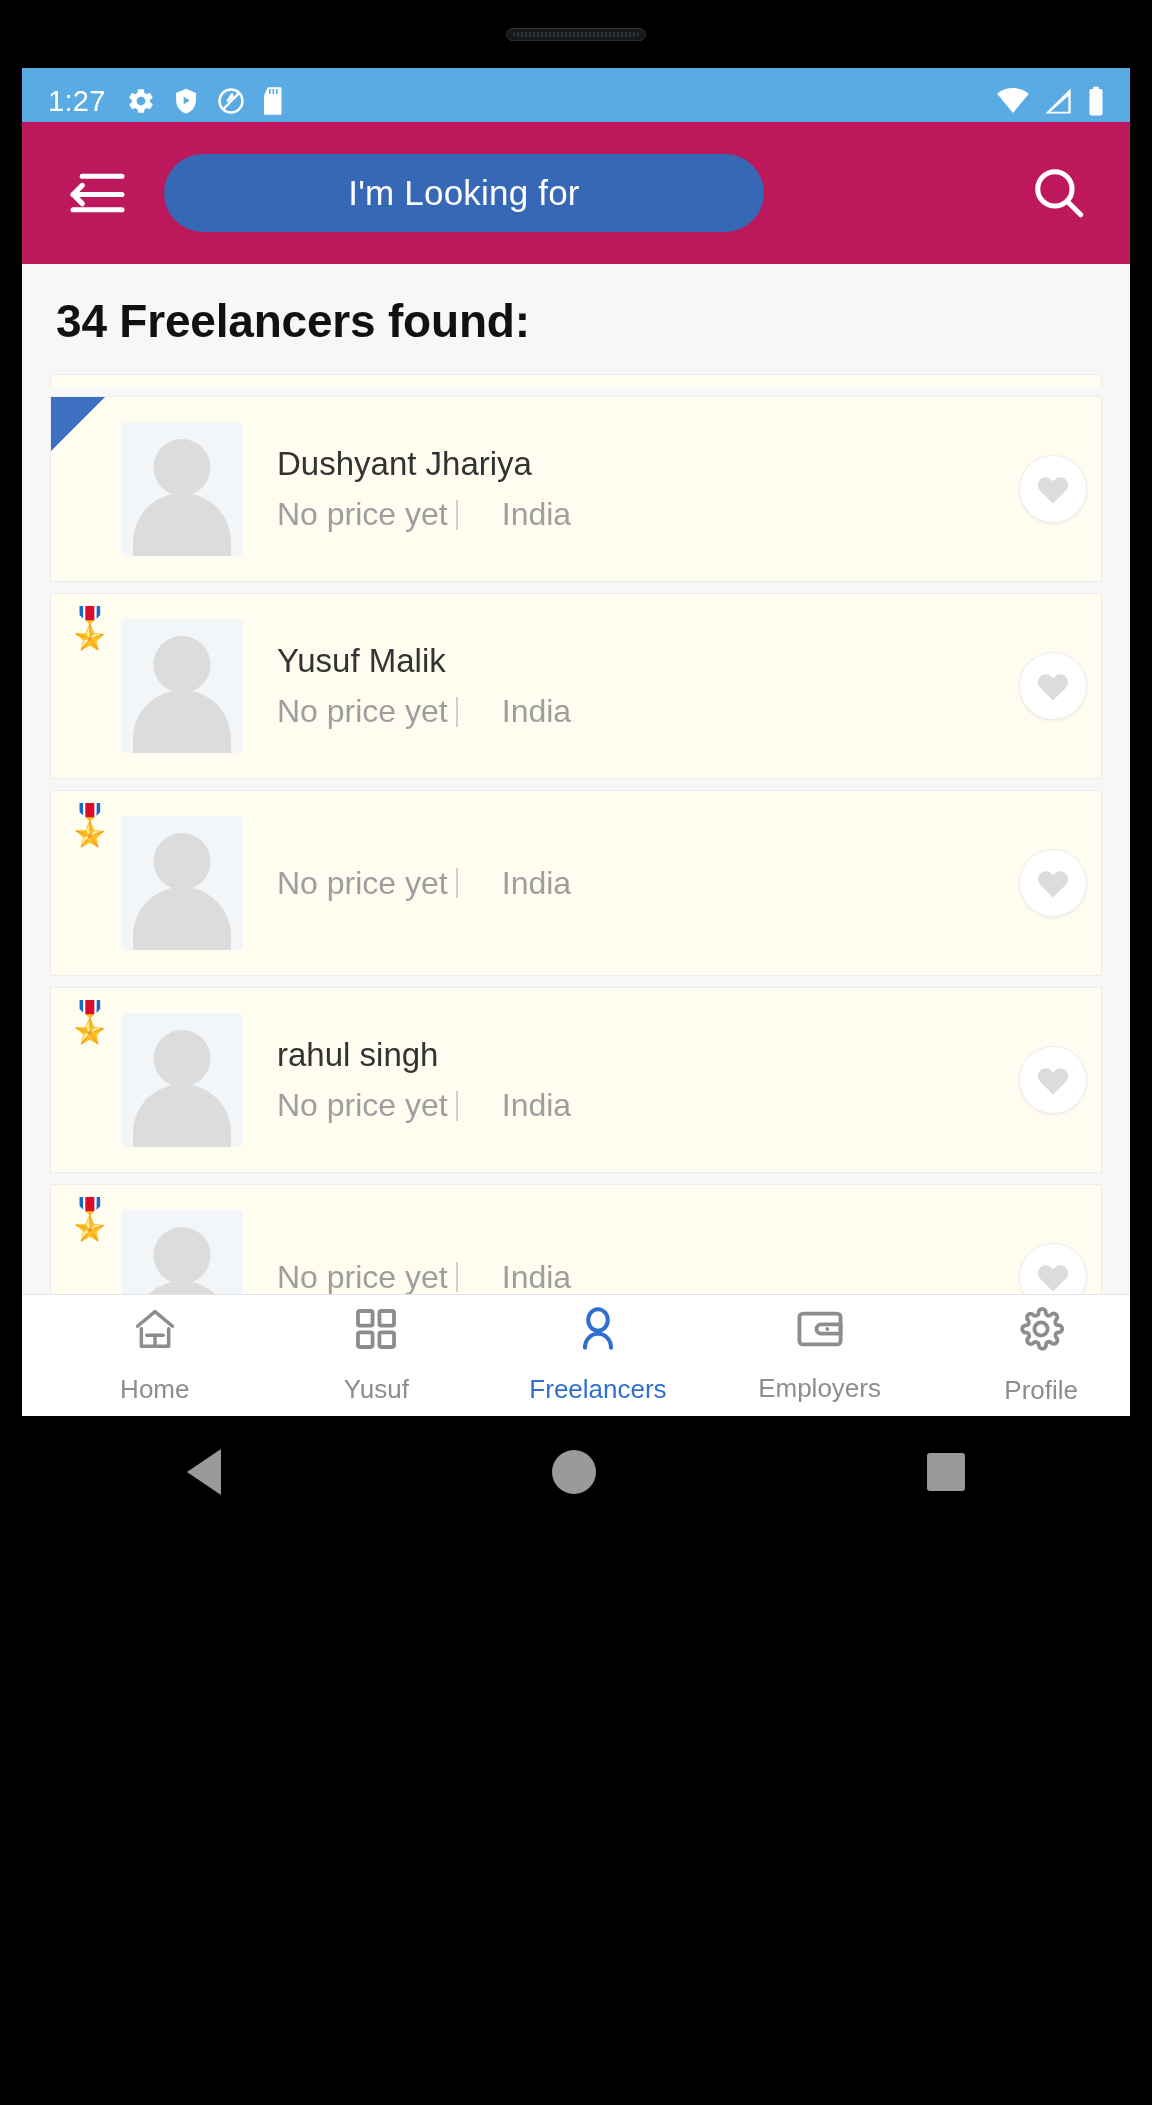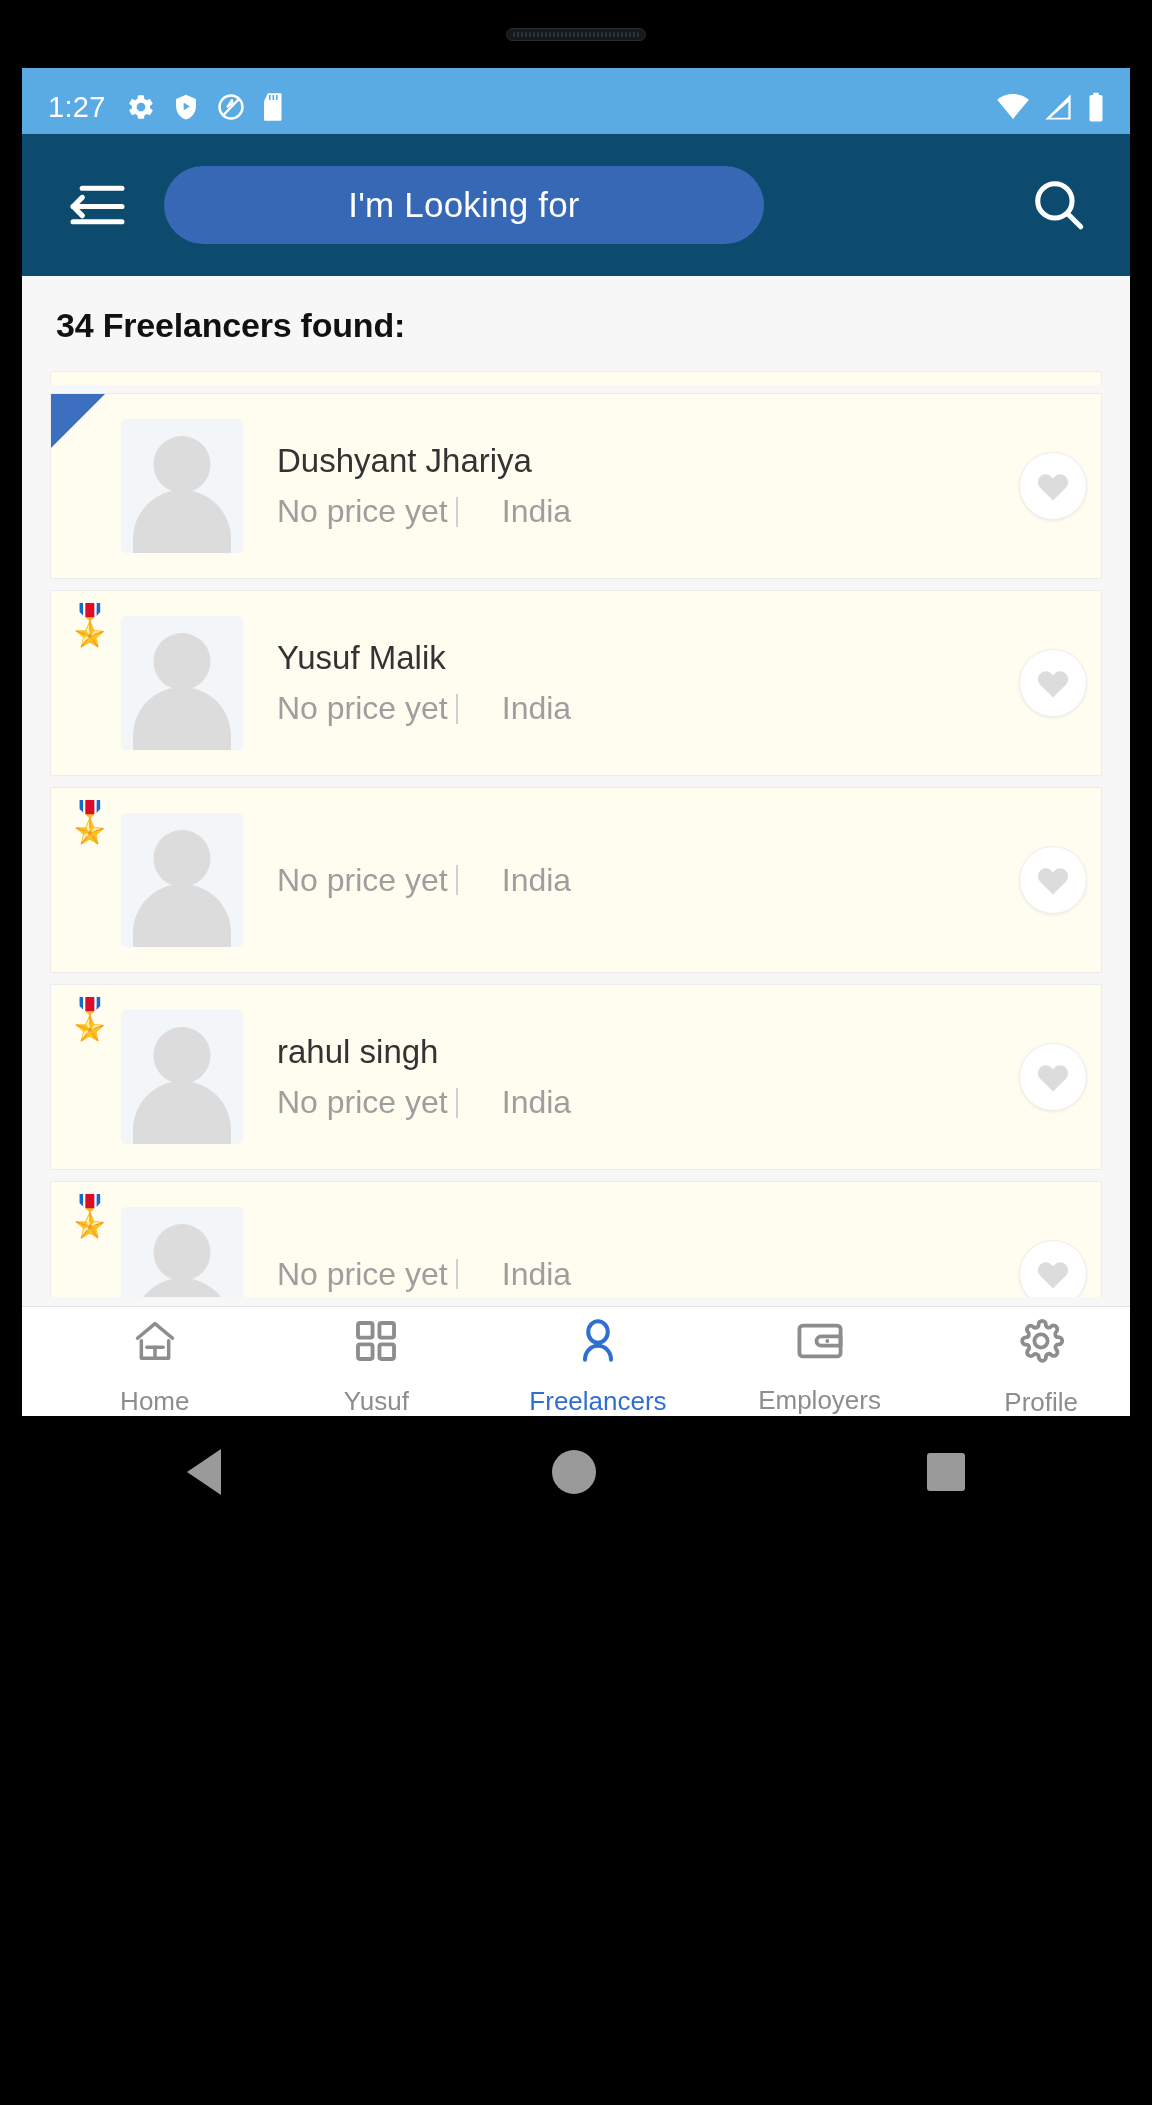--- a/index.html
+++ b/index.html
@@ -37,39 +37,39 @@
   #screen {
     position: absolute;
     top: 68px; left: 22px;
     width: 1108px; height: 1348px;
     background: #fafafa;
     overflow: hidden;
   }
 
   
   #status-bar {
-    height: 66px;
+    height: 54px;
     background: #5aabe3;
     display: flex; align-items: center;
     padding: 12px 24px 0 26px;
     color: #fff;
     text-align: right;
   }
   #status-time {
     font-size: 29px; font-weight: 400; letter-spacing: .3px;
     margin-right: 20px;
   }
   .sysicon { margin-right: 16px; display: flex; align-items: center; }
   #status-spacer { flex: 1; }
   .statusicon-right { margin-left: 12px; display: flex; align-items: center; }
 
   
   #app-bar {
     height: 142px;
-    background: #0c4a6e;
+    background: #be185d;
     display: flex; align-items: center;
     padding: 0 34px 0 42px;
   }
   #menu-back-btn {
     width: 66px; height: 60px;
     display: flex; flex-direction: column; justify-content: center;
     cursor: pointer; flex: none;
   }
   #search-pill {
     flex: 1;
@@ -91,21 +91,21 @@
   }
 
   
   #results-area {
     position: relative;
     height: calc(100% - 54px - 142px - 122px);
     background: #f7f7f7;
     overflow: hidden;
   }
   #results-heading {
-    font-size: 34px; font-weight: bold; color: #111;
+    font-size: 46px; font-weight: bold; color: #111;
     padding: 30px 0 26px 34px;
     background: #f7f7f7;
     letter-spacing: -.2px;
   }
   #list-scroll {
     position: relative;
     height: calc(100% - 104px);
     overflow: hidden;
     padding: 0 28px;
   }

